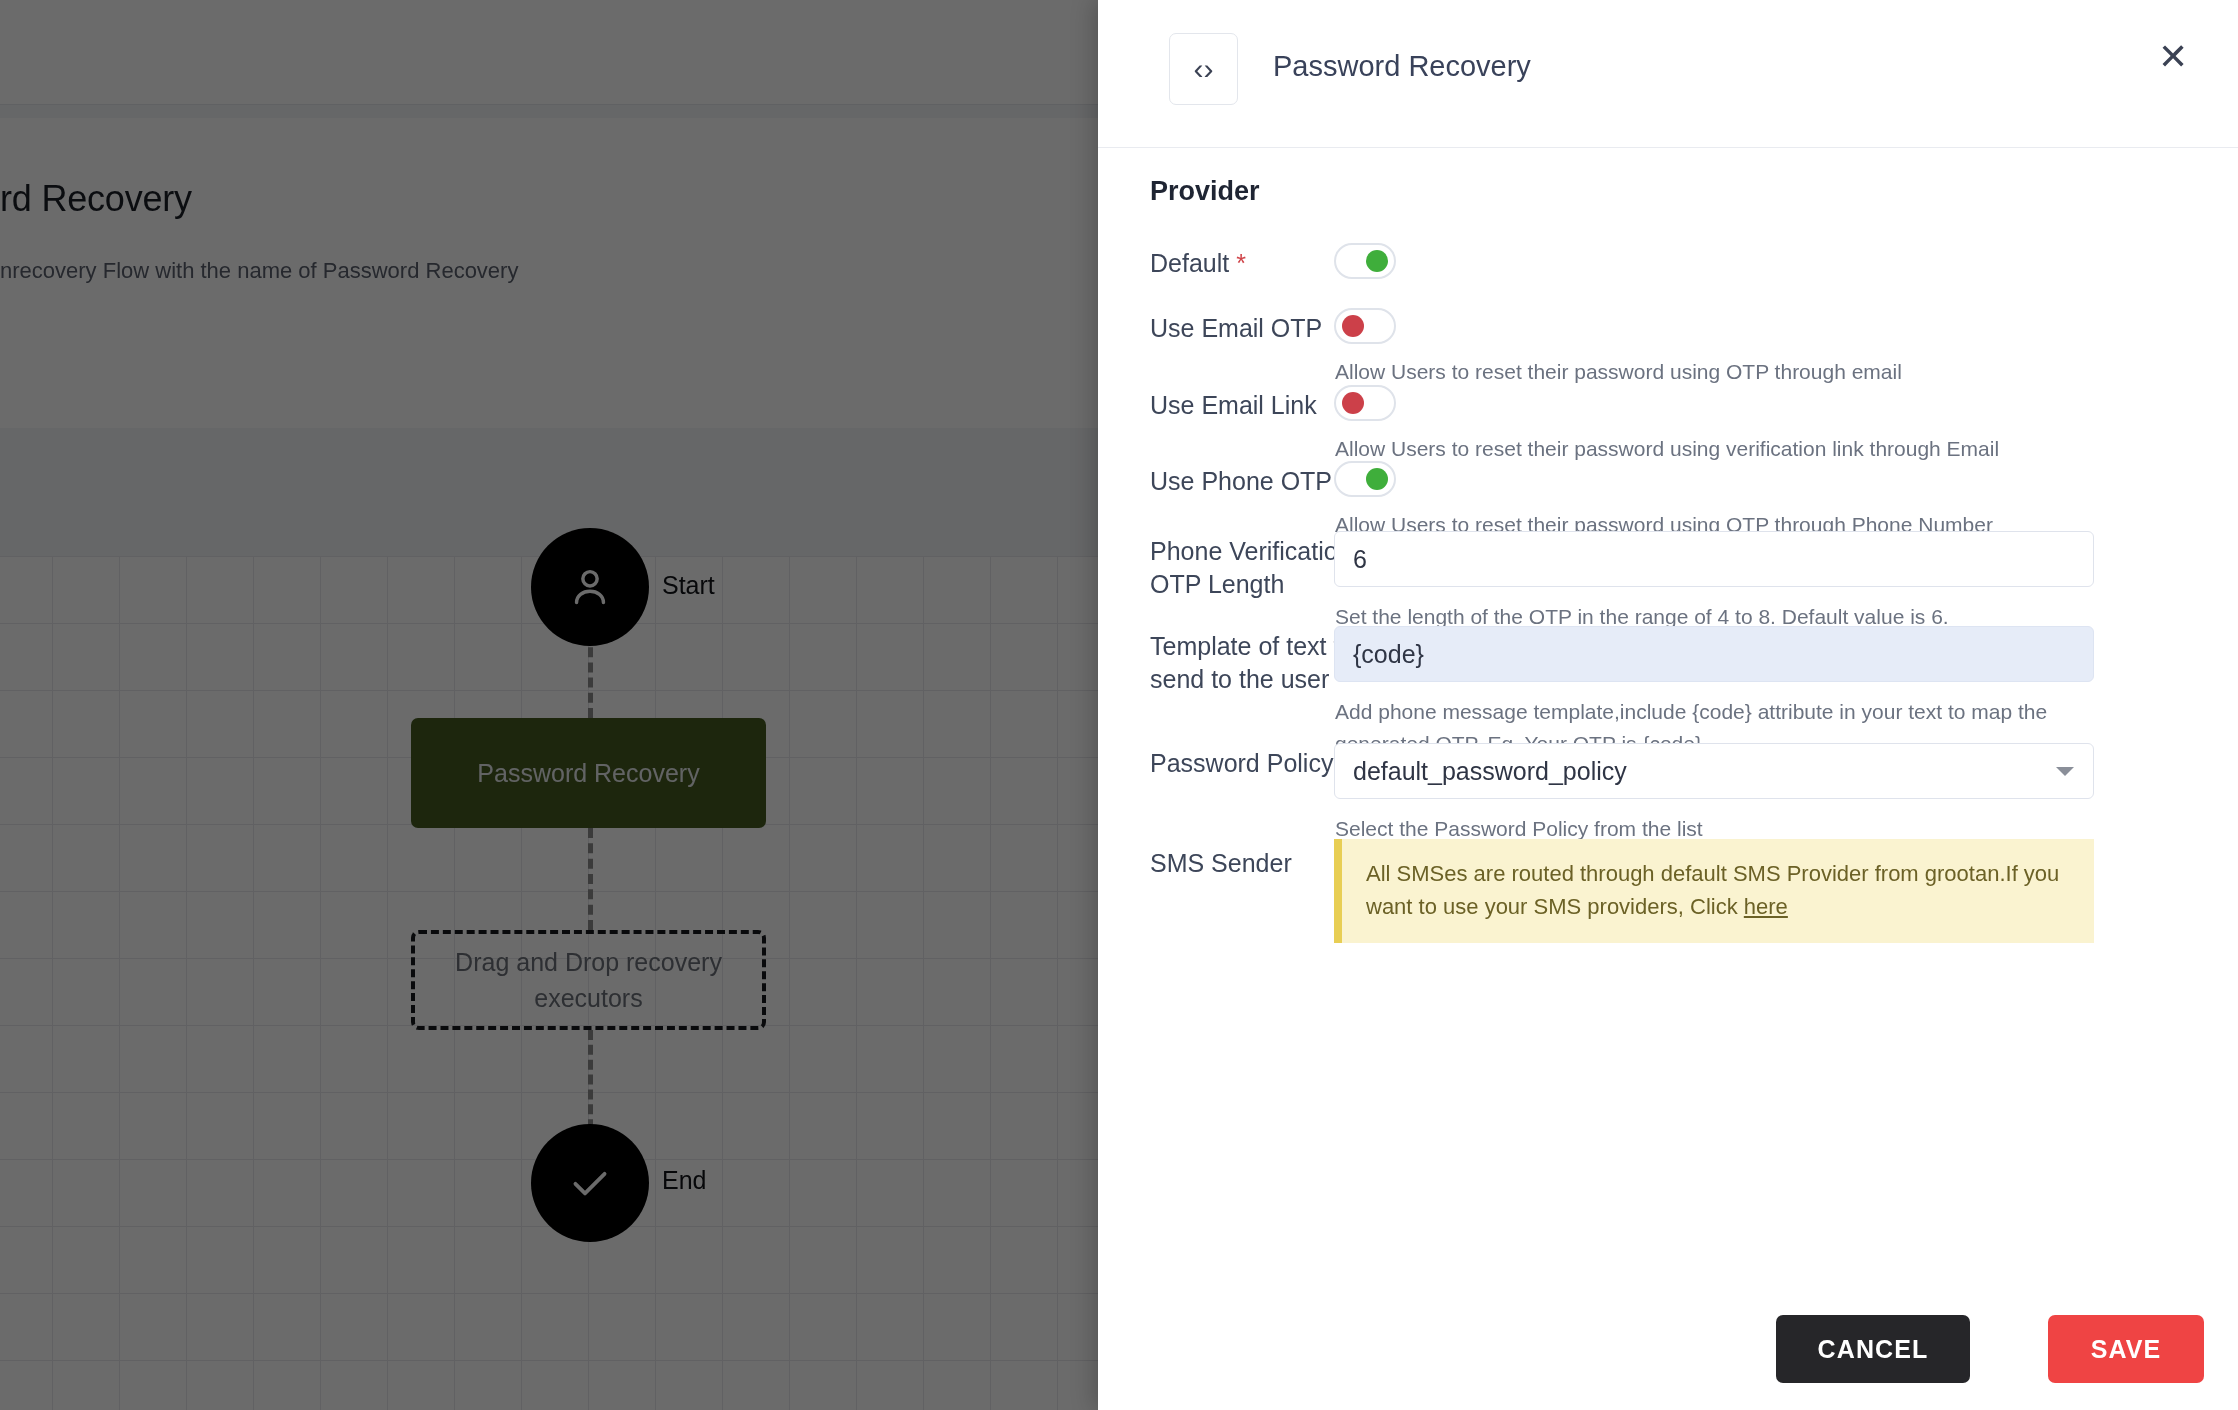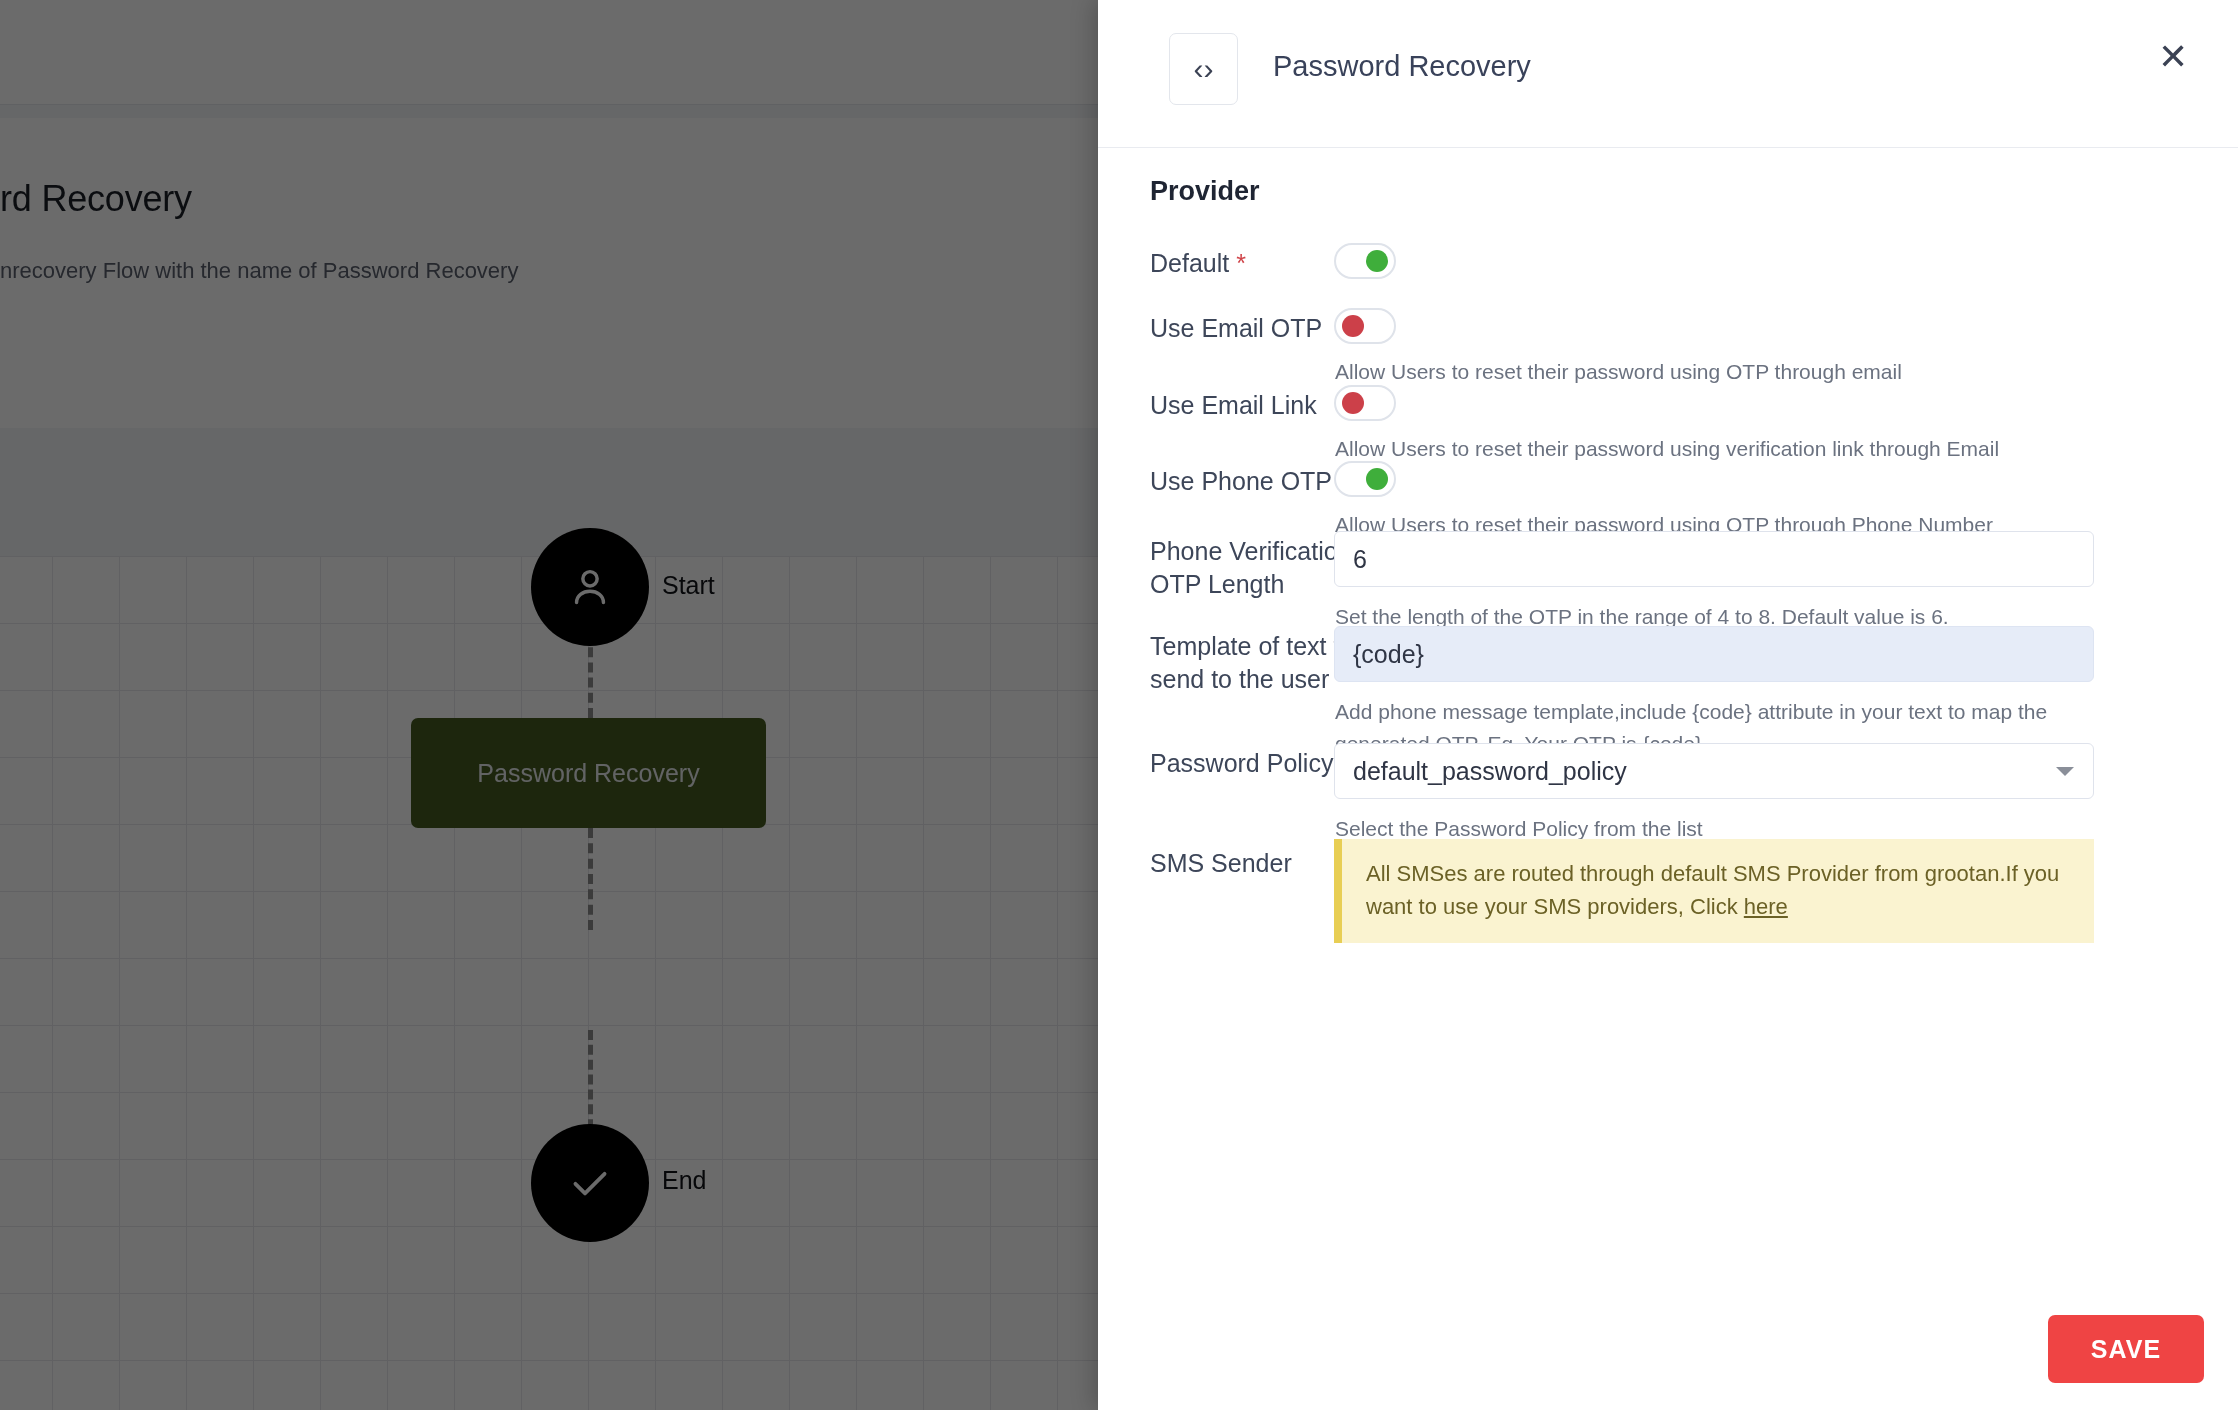--- a/index.html
+++ b/index.html
@@ -378,20 +378,21 @@
     <div class="round-node" id="start-node">
       <svg width="52" height="52" viewBox="0 0 24 24" fill="none" stroke="#ffffff" stroke-width="1.6">
         <circle cx="12" cy="8.2" r="3.3"></circle>
         <path d="M5.8 19.2c0-3.2 2.8-5.2 6.2-5.2s6.2 2 6.2 5.2" stroke-linecap="round"></path>
       </svg>
     </div>
     <div class="node-caption" id="start-caption">Start</div>
 
     <div id="flow-node-password-recovery">Password Recovery</div>
 
+    <div id="drop-zone">Drag and Drop recovery executors</div>
 
     <div class="round-node" id="end-node">
       <svg width="50" height="50" viewBox="0 0 24 24" fill="none" stroke="#ffffff" stroke-width="1.8">
         <path d="M5 12.4l4.6 4.6L19 7.6" stroke-linecap="round" stroke-linejoin="round"></path>
       </svg>
     </div>
     <div class="node-caption" id="end-caption">End</div>
   </div>
 
   <div id="scrim"></div>
@@ -478,15 +479,16 @@
     <div class="field-row" style="top:690px;">
       <div class="field-label" style="top:8px;">SMS Sender</div>
       <div class="field-control" style="top:0px;">
         <div id="sms-alert"><span>All SMSes are routed through default SMS Provider from grootan.If you want to use your SMS providers, Click </span><a href="#">here</a></div>
       </div>
     </div>
 
   </div>
 
   <div id="drawer-footer">
+    <button class="btn" id="cancel-button">CANCEL</button>
     <button class="btn" id="save-button">SAVE</button>
   </div>
 </div>
 
 </body></html>

